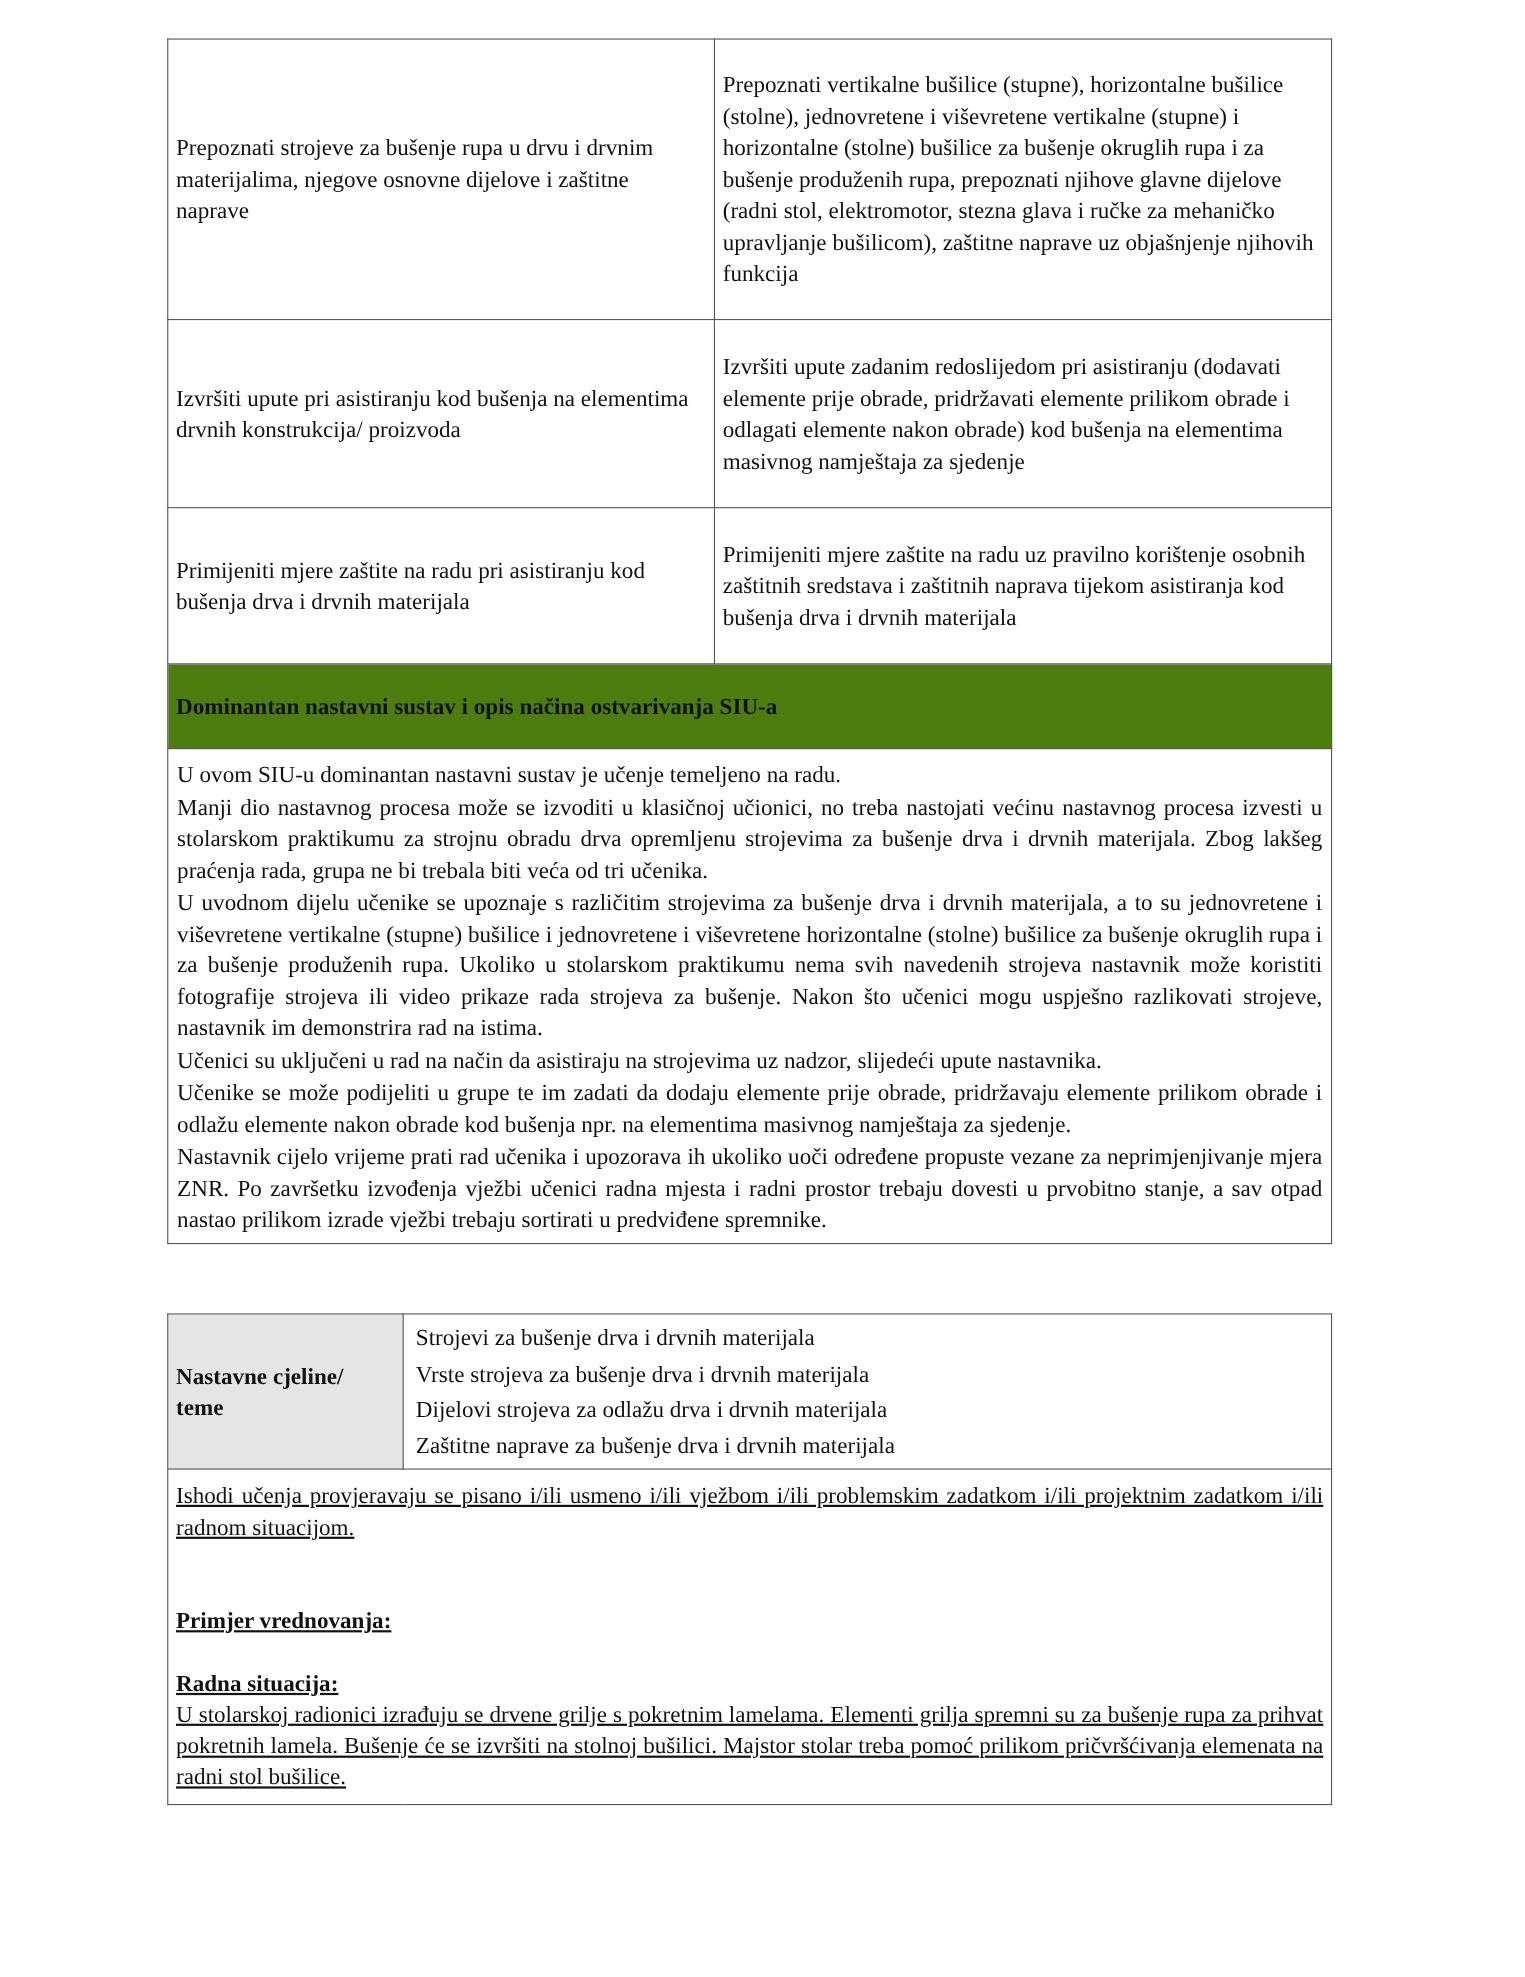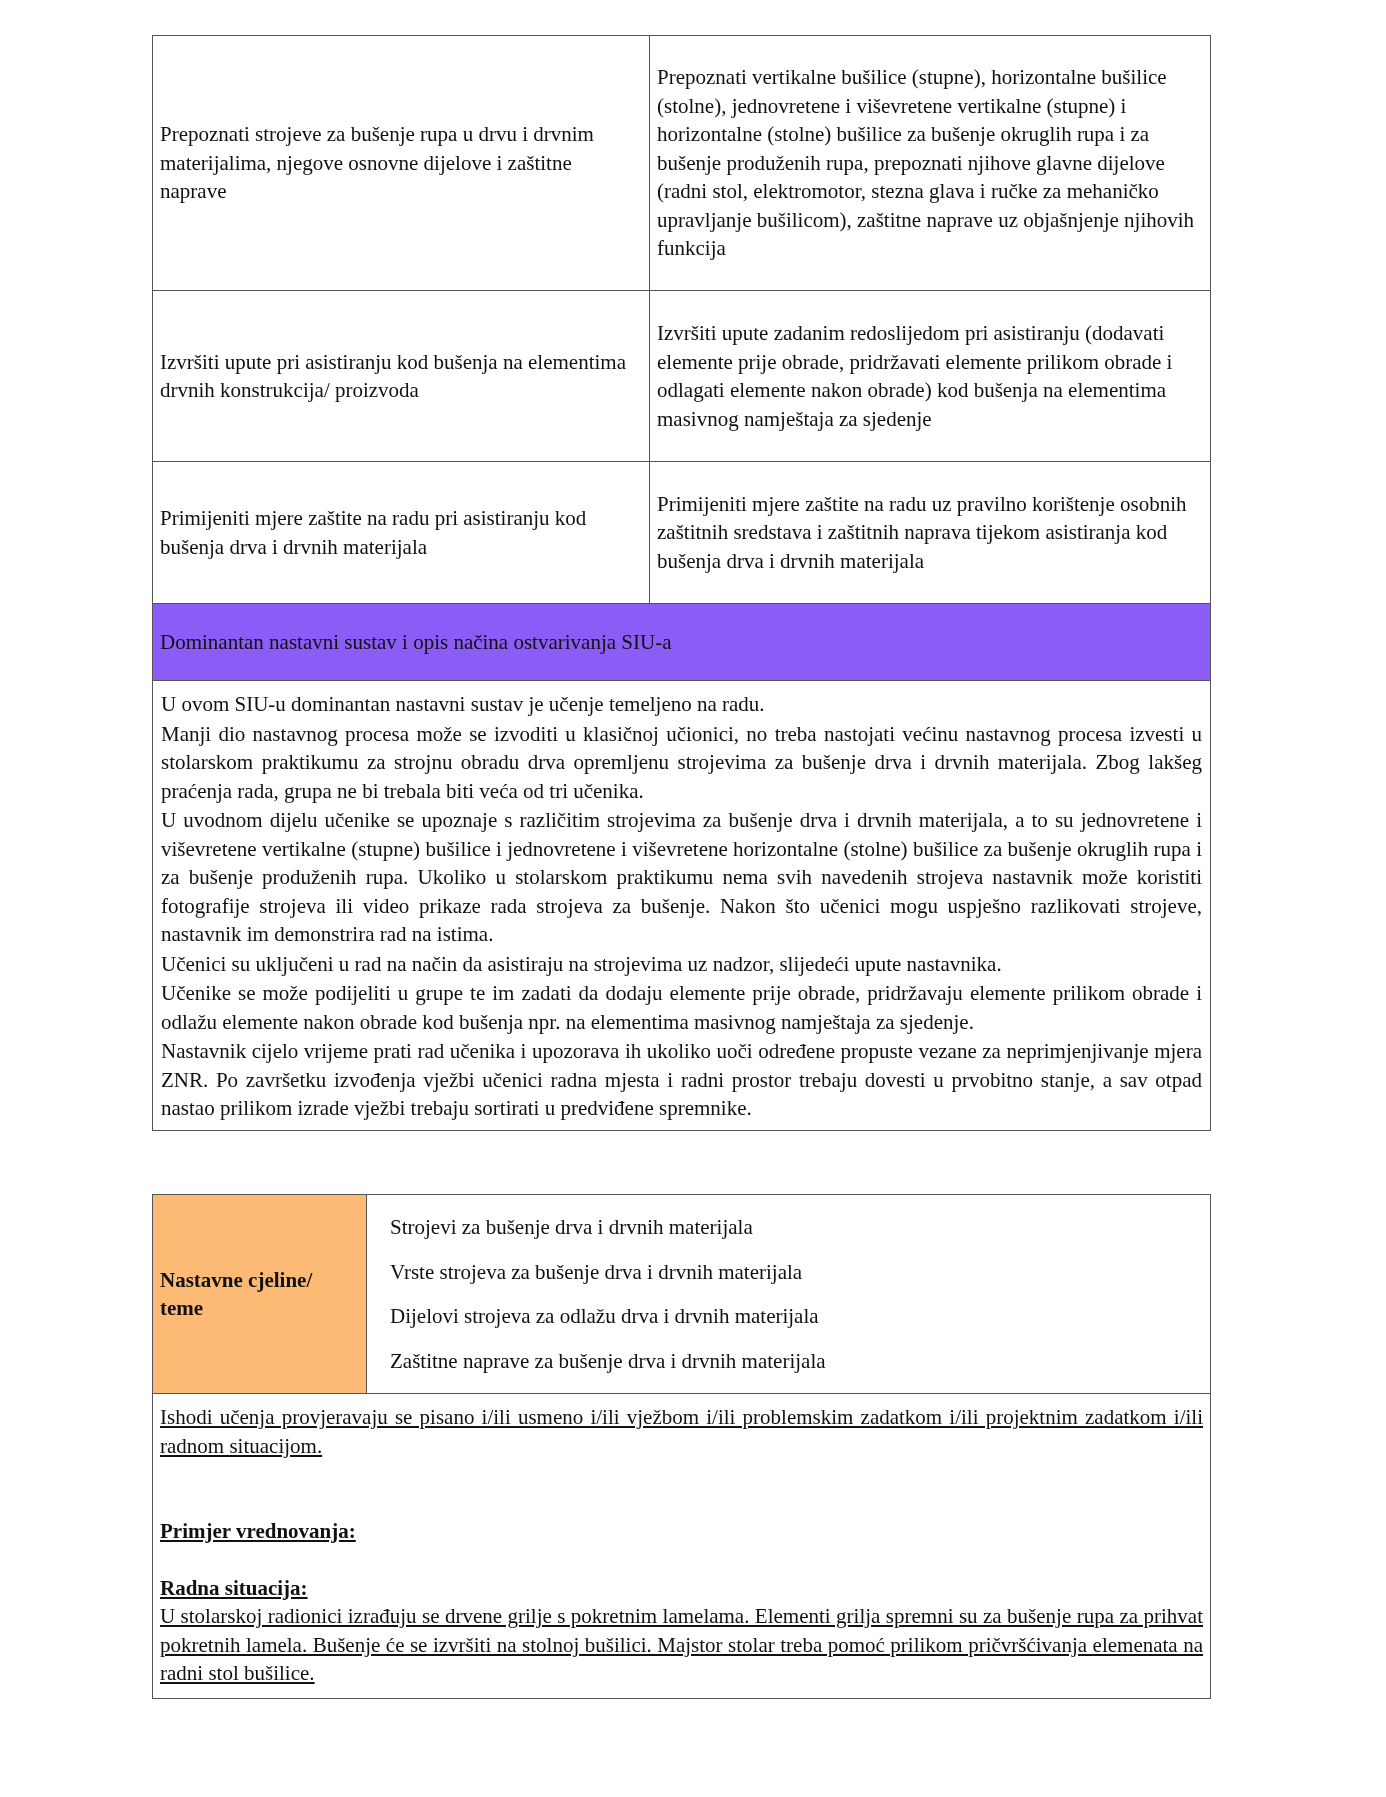--- a/index.html
+++ b/index.html
@@ -12,26 +12,26 @@
   .doc-table td {
     border: 1.5px solid #555;
     padding: 2px 7px;
     vertical-align: middle;
   }
   .col-left { width: 497px; }
   .col-right { width: 561px; }
   .r1 td { height: 250px; }
   .r2 td { height: 166px; }
   .r3 td { height: 137px; }
-  .hdr td { background: #8b5cf6; height: 72px; font-weight: normal; }
+  .hdr td { background: #4d7c0f; height: 72px; font-weight: bold; }
   .desc td { padding-top: 8px; padding-bottom: 6px; text-align: justify; vertical-align: top; }
   .desc p { margin: 1px; }
   .topics-row td { height: 136px; }
-  .topics-label { background: #fdba74; font-weight: bold; width: 214px; }
-  .topics-list p { margin: 16px; }
+  .topics-label { background: #e5e5e5; font-weight: bold; width: 214px; }
+  .topics-list p { margin: 4px; }
   .eval td { vertical-align: top; padding-top: 9px; padding-bottom: 10px; text-decoration: underline; }
   .eval p { margin: 0; text-align: justify; }
   .eval .gap { height: 57px; }
   .eval .gap2 { height: 28px; }
   .eval .bold { font-weight: bold; }
 </style>
 </head>
 <body>
 
 <table class="doc-table">

